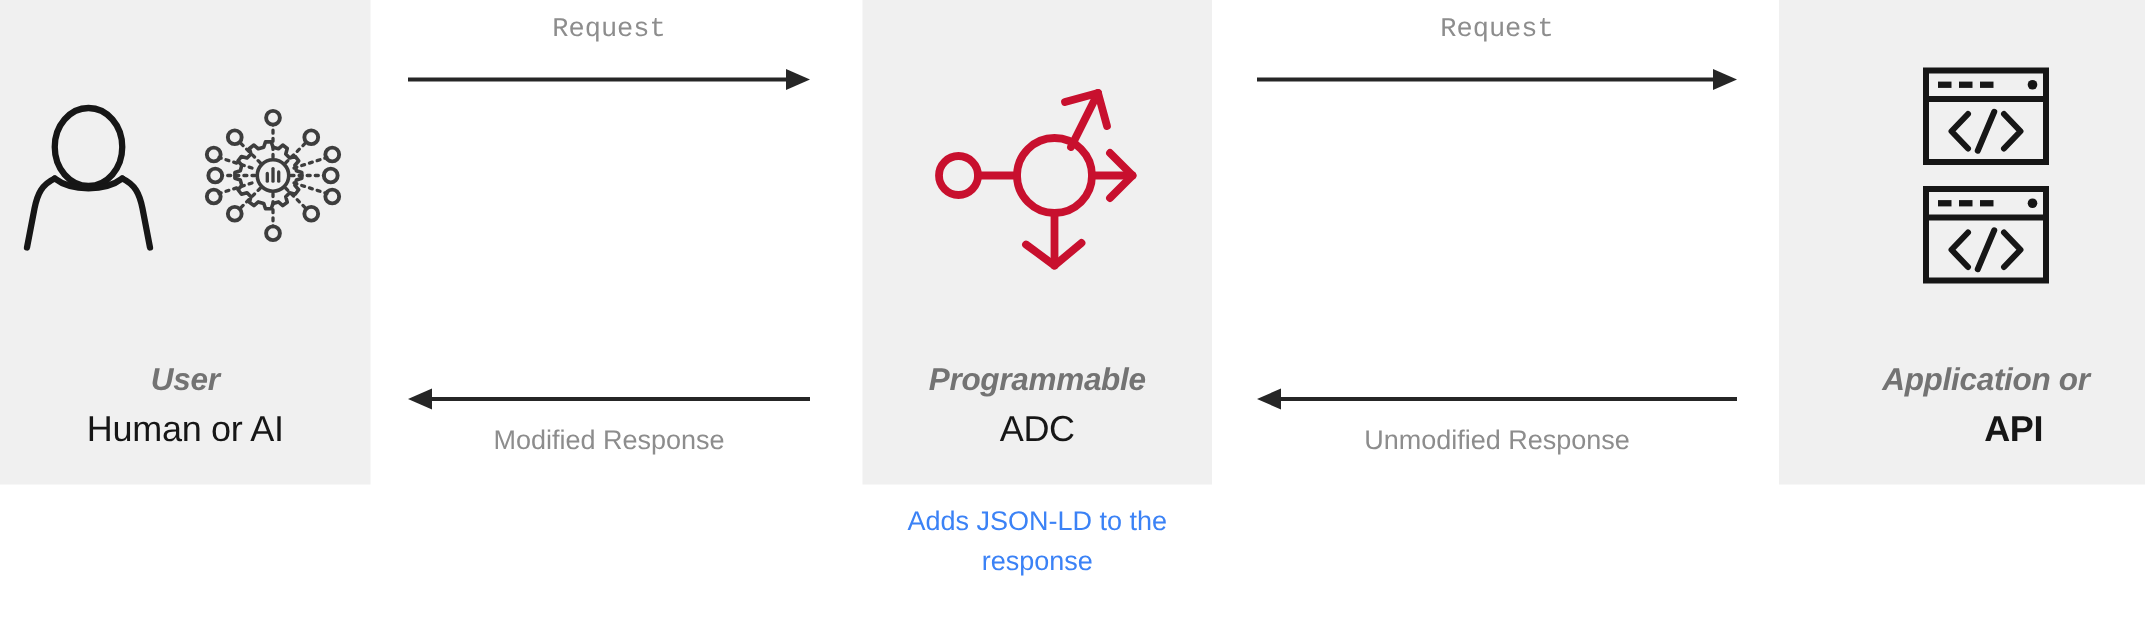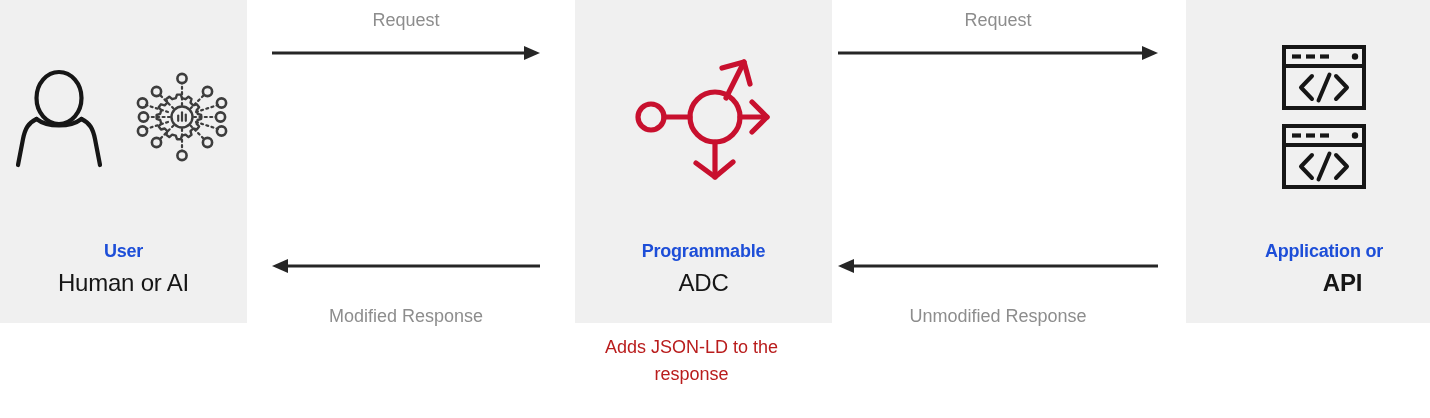--- a/index.html
+++ b/index.html
@@ -22,21 +22,21 @@
 
   
   .panel {
     position: absolute;
     top: 0;
     height: 323px;
     background: #f0f0f0;
     box-sizing: border-box;
   }
   .panel-user  { left: 0px;    width: 247px; }
-  .panel-adc   { left: 575px;  width: 257px; }
+  .panel-adc   { left: 575px;  width: 233px; }
   .panel-app   { left: 1186px; width: 276px; }
 
   .panel-icons {
     position: absolute;
     left: 0;
     right: 0;
     top: 0;
     height: 233px;
     display: flex;
     align-items: center;
@@ -49,25 +49,26 @@
   }
 
   .panel-labels {
     position: absolute;
     left: 0;
     right: 0;
     top: 238px;
     text-align: center;
   }
   .label-primary {
-    font-size: 18px;
+    font-size: 21px;
     font-weight: bold;
-    color: #1d4ed8;
+    color: #737373;
     line-height: 1.48;
     letter-spacing: -0.2px;
+    font-style: italic;
   }
   .label-secondary {
     font-size: 24px;
     font-weight: normal;
     color: #161616;
     line-height: 1.48;
     letter-spacing: -0.2px;
   }
   .label-secondary.bold {
     font-weight: bold;
@@ -75,39 +76,39 @@
   }
 
   
   .panel-caption {
     position: absolute;
     left: 575px;
     width: 233px;
     top: 334px;
     text-align: center;
     font-size: 18px;
-    color: #b91c1c;
+    color: #3b82f6;
     line-height: 1.52;
   }
 
   
   .flow {
     position: absolute;
   }
   .flow-label {
     position: absolute;
     left: 0;
     width: 100%;
     text-align: center;
     font-size: 18px;
     color: #8d8d8d;
     white-space: nowrap;
   }
-  .flow-top .flow-label   { top: 0px; }
-  .flow-bot .flow-label   { top: 51px; }
+  .flow-top .flow-label   { top: 0px; font-family: Liberation Mono, monospace; }
+  .flow-bot .flow-label   { top: 28px; }
   .flow-line {
     position: absolute;
     left: 0;
     width: 100%;
     height: 22px;
   }
   .flow-top .flow-line { top: 32px; }
   .flow-bot .flow-line { top: 0px; }
 
   

